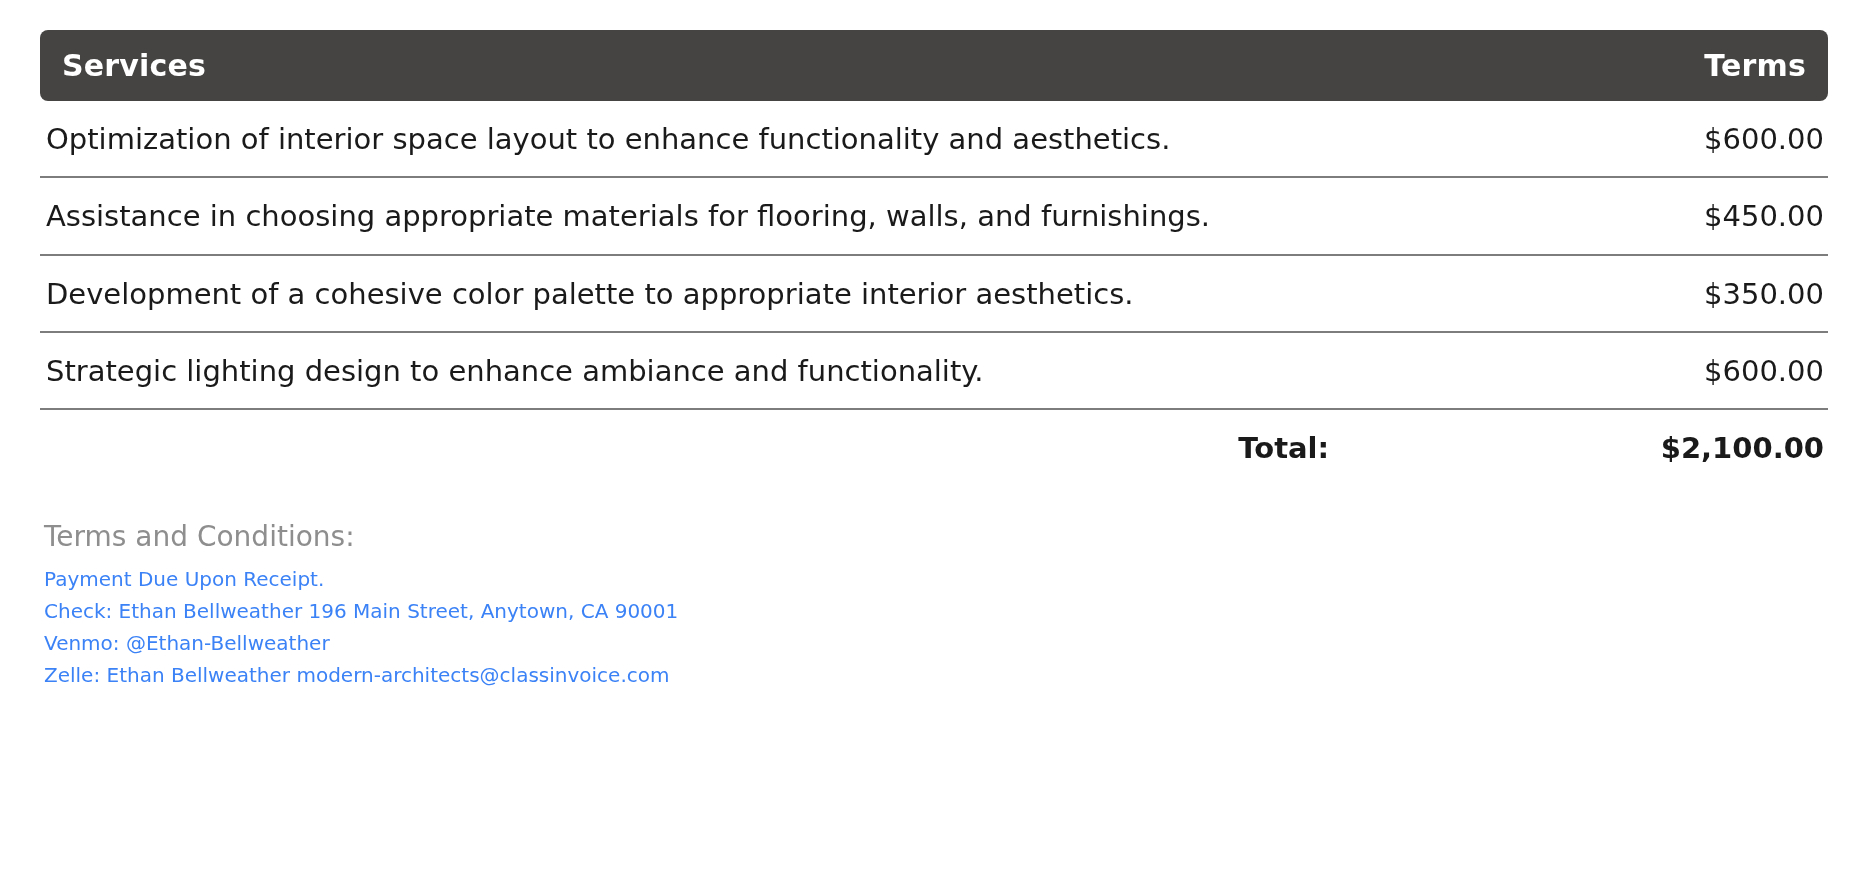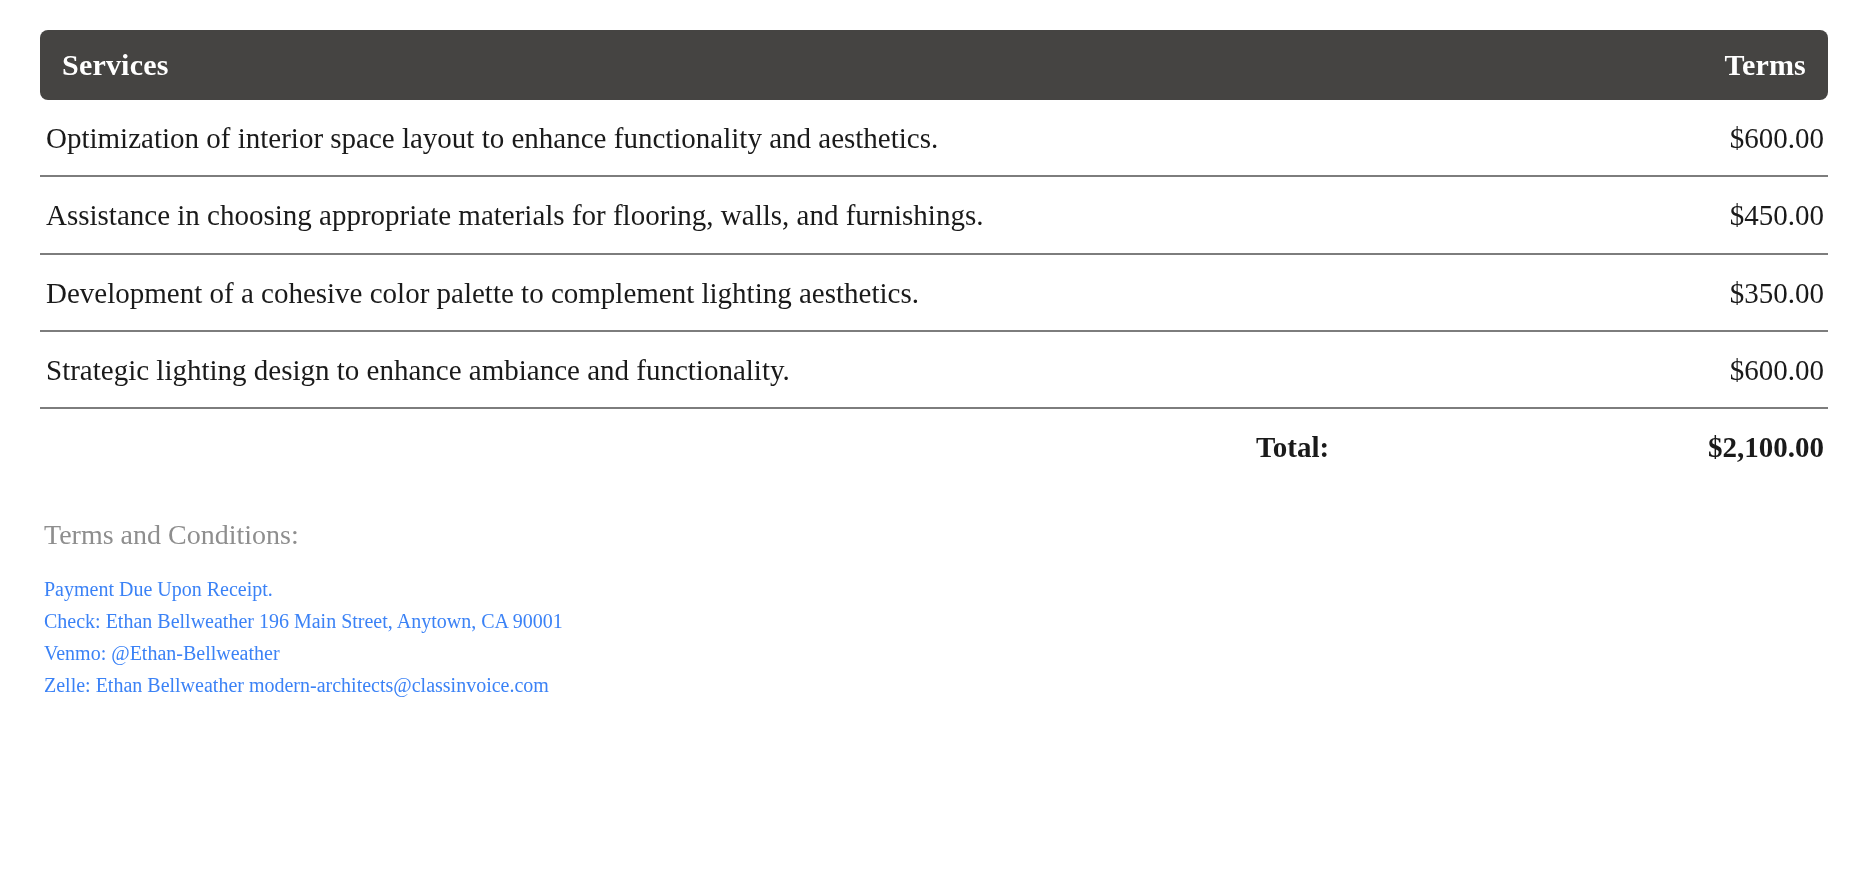--- a/index.html
+++ b/index.html
@@ -13,21 +13,20 @@
     font-family: "DejaVu Sans", "Liberation Sans", sans-serif;
     color: #1a1a1a;
     overflow: hidden;
   }
   .invoice-wrap {
     position: relative;
     width: 1868px;
     height: 870px;
     box-sizing: border-box;
     padding: 30px 40px 0 40px;
-    font-family: Liberation Serif, serif;
   }
   
   .svc-table {
     width: 100%;
     border-collapse: collapse;
     table-layout: fixed;
   }
   .svc-table thead th {
     background: #454442;
     color: #ffffff;
@@ -80,21 +79,21 @@
   }
 
   
   .terms {
     margin-top: 34px;
     padding-left: 4px;
   }
   .terms-title {
     font-size: 28px;
     color: #8e8e8e;
-    margin-bottom: 22px;
+    margin-bottom: 10px;
   }
   .terms-line {
     font-size: 20px;
     color: #3b82f6;
     line-height: 1.6;
     white-space: nowrap;
   }
 </style>
 </head>
 <body>
@@ -115,21 +114,21 @@
     <tbody>
       <tr>
         <td class="desc-col">Optimization of interior space layout to enhance functionality and aesthetics.</td>
         <td class="price-col">$600.00</td>
       </tr>
       <tr>
         <td class="desc-col">Assistance in choosing appropriate materials for flooring, walls, and furnishings.</td>
         <td class="price-col">$450.00</td>
       </tr>
       <tr>
-        <td class="desc-col">Development of a cohesive color palette to complement lighting aesthetics.</td>
+        <td class="desc-col">Development of a cohesive color palette to appropriate interior aesthetics.</td>
         <td class="price-col">$350.00</td>
       </tr>
       <tr>
         <td class="desc-col">Strategic lighting design to enhance ambiance and functionality.</td>
         <td class="price-col">$600.00</td>
       </tr>
       <tr class="total-row">
         <td class="total-label">Total:</td>
         <td class="total-value">$2,100.00</td>
       </tr>

